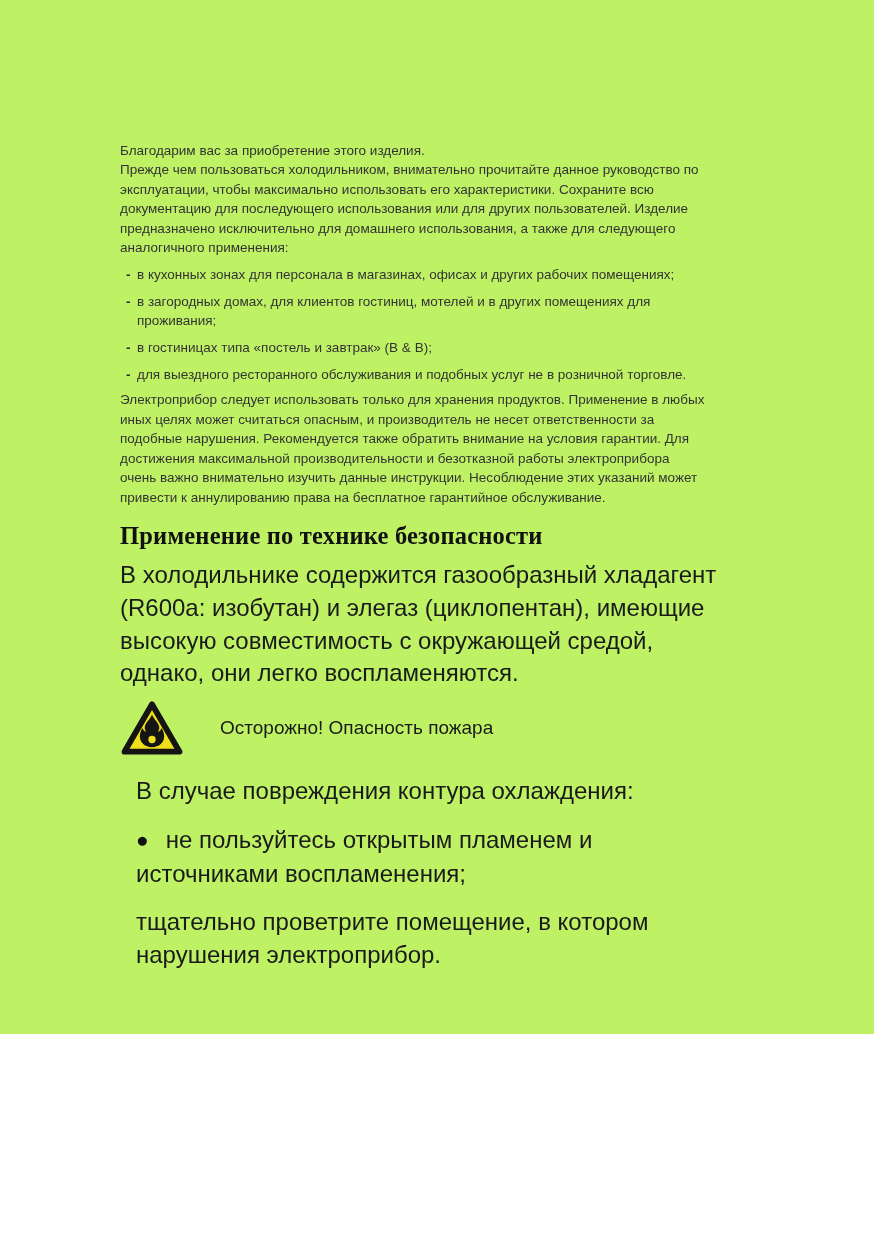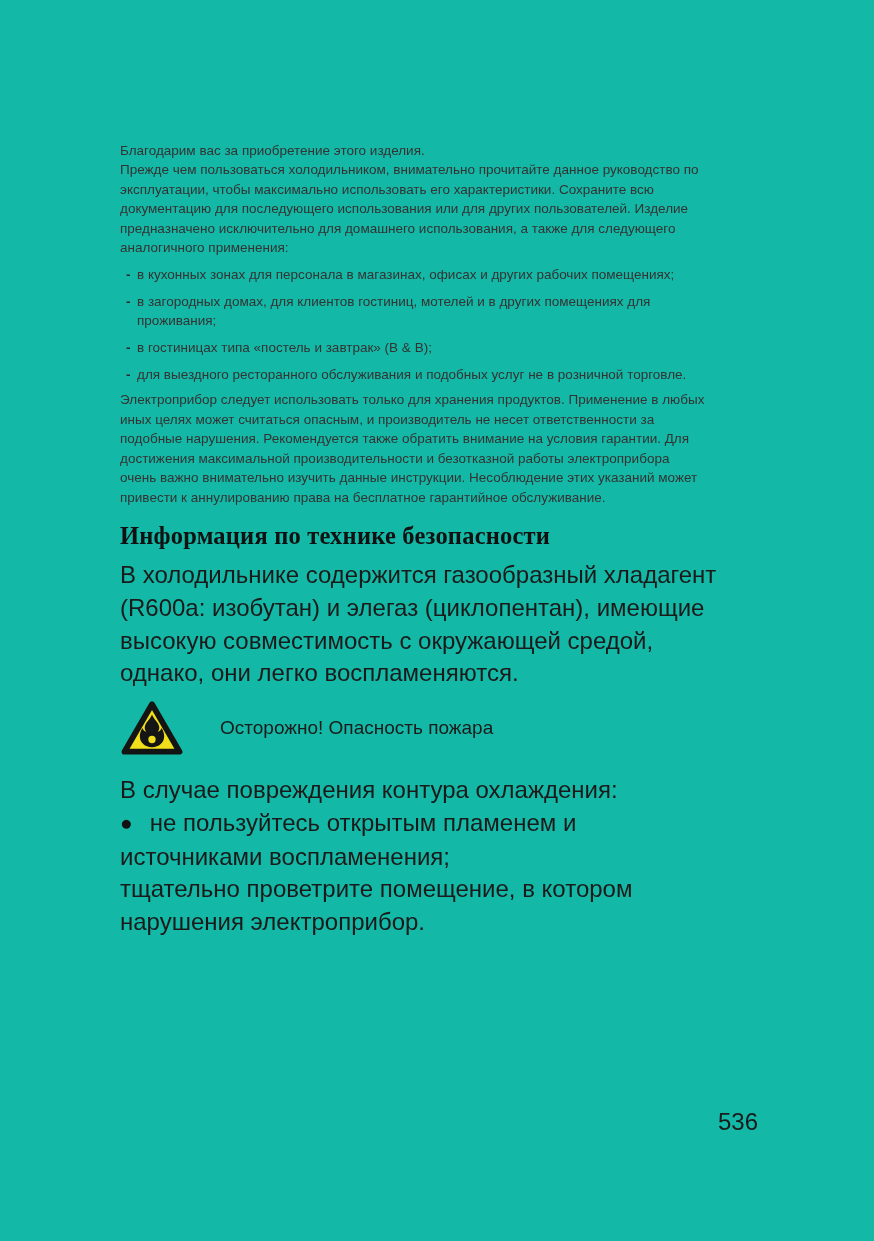--- a/index.html
+++ b/index.html
@@ -4,22 +4,22 @@
 <style>
   html,body { margin:0; padding:0; background:#ffffff; }
   body {
     width:874px; height:1241px;
     font-family:"Liberation Sans", sans-serif;
     color:#1c1c1c;
     -webkit-font-smoothing:antialiased;
   }
   .page {
     position:relative;
-    width:874px; height:1241px;
-    background:#14b8a6;
+    width:874px; height:1034px;
+    background:#bef264;
     overflow:hidden;
   }
   .content {
     position:absolute;
     left:120px; top:141px;
     width:648px;
   }
 
   
   .small {
@@ -72,21 +72,21 @@
   .warning-icon svg { display:block; }
   .warning-text {
     font-size:19px;
     color:#1a1a1a;
     margin-left:36px;
     white-space:nowrap;
   }
 
   
   .damage-block { margin-top:15px; }
-  .damage-block p { margin:0; }
+  .damage-block p { margin:16px; }
   .pre { white-space:pre-line; }
   .big-bullet {
     font-size:21px;
     margin-right:17px;
     position:relative; top:-1px;
     color:#111111;
   }
 
   
   .page-number {
@@ -132,21 +132,21 @@
       </div>
 
       <p class="storage-para">Электроприбор следует использовать только для хранения продуктов. Применение в любых
 иных целях может считаться опасным, и производитель не несет ответственности за
 подобные нарушения. Рекомендуется также обратить внимание на условия гарантии. Для
 достижения максимальной производительности и безотказной работы электроприбора
 очень важно внимательно изучить данные инструкции. Несоблюдение этих указаний может
 привести к аннулированию права на бесплатное гарантийное обслуживание.</p>
     </div>
 
-    <h1 class="heading">Информация по технике безопасности</h1>
+    <h1 class="heading">Применение по технике безопасности</h1>
 
     <div class="big-block">
       <p class="big">В холодильнике содержится газообразный хладагент
 (R600a: изобутан) и элегаз (циклопентан), имеющие
 высокую совместимость с окружающей средой,
 однако, они легко воспламеняются.</p>
     </div>
 
     <div class="warning-row">
       <span class="warning-icon">

